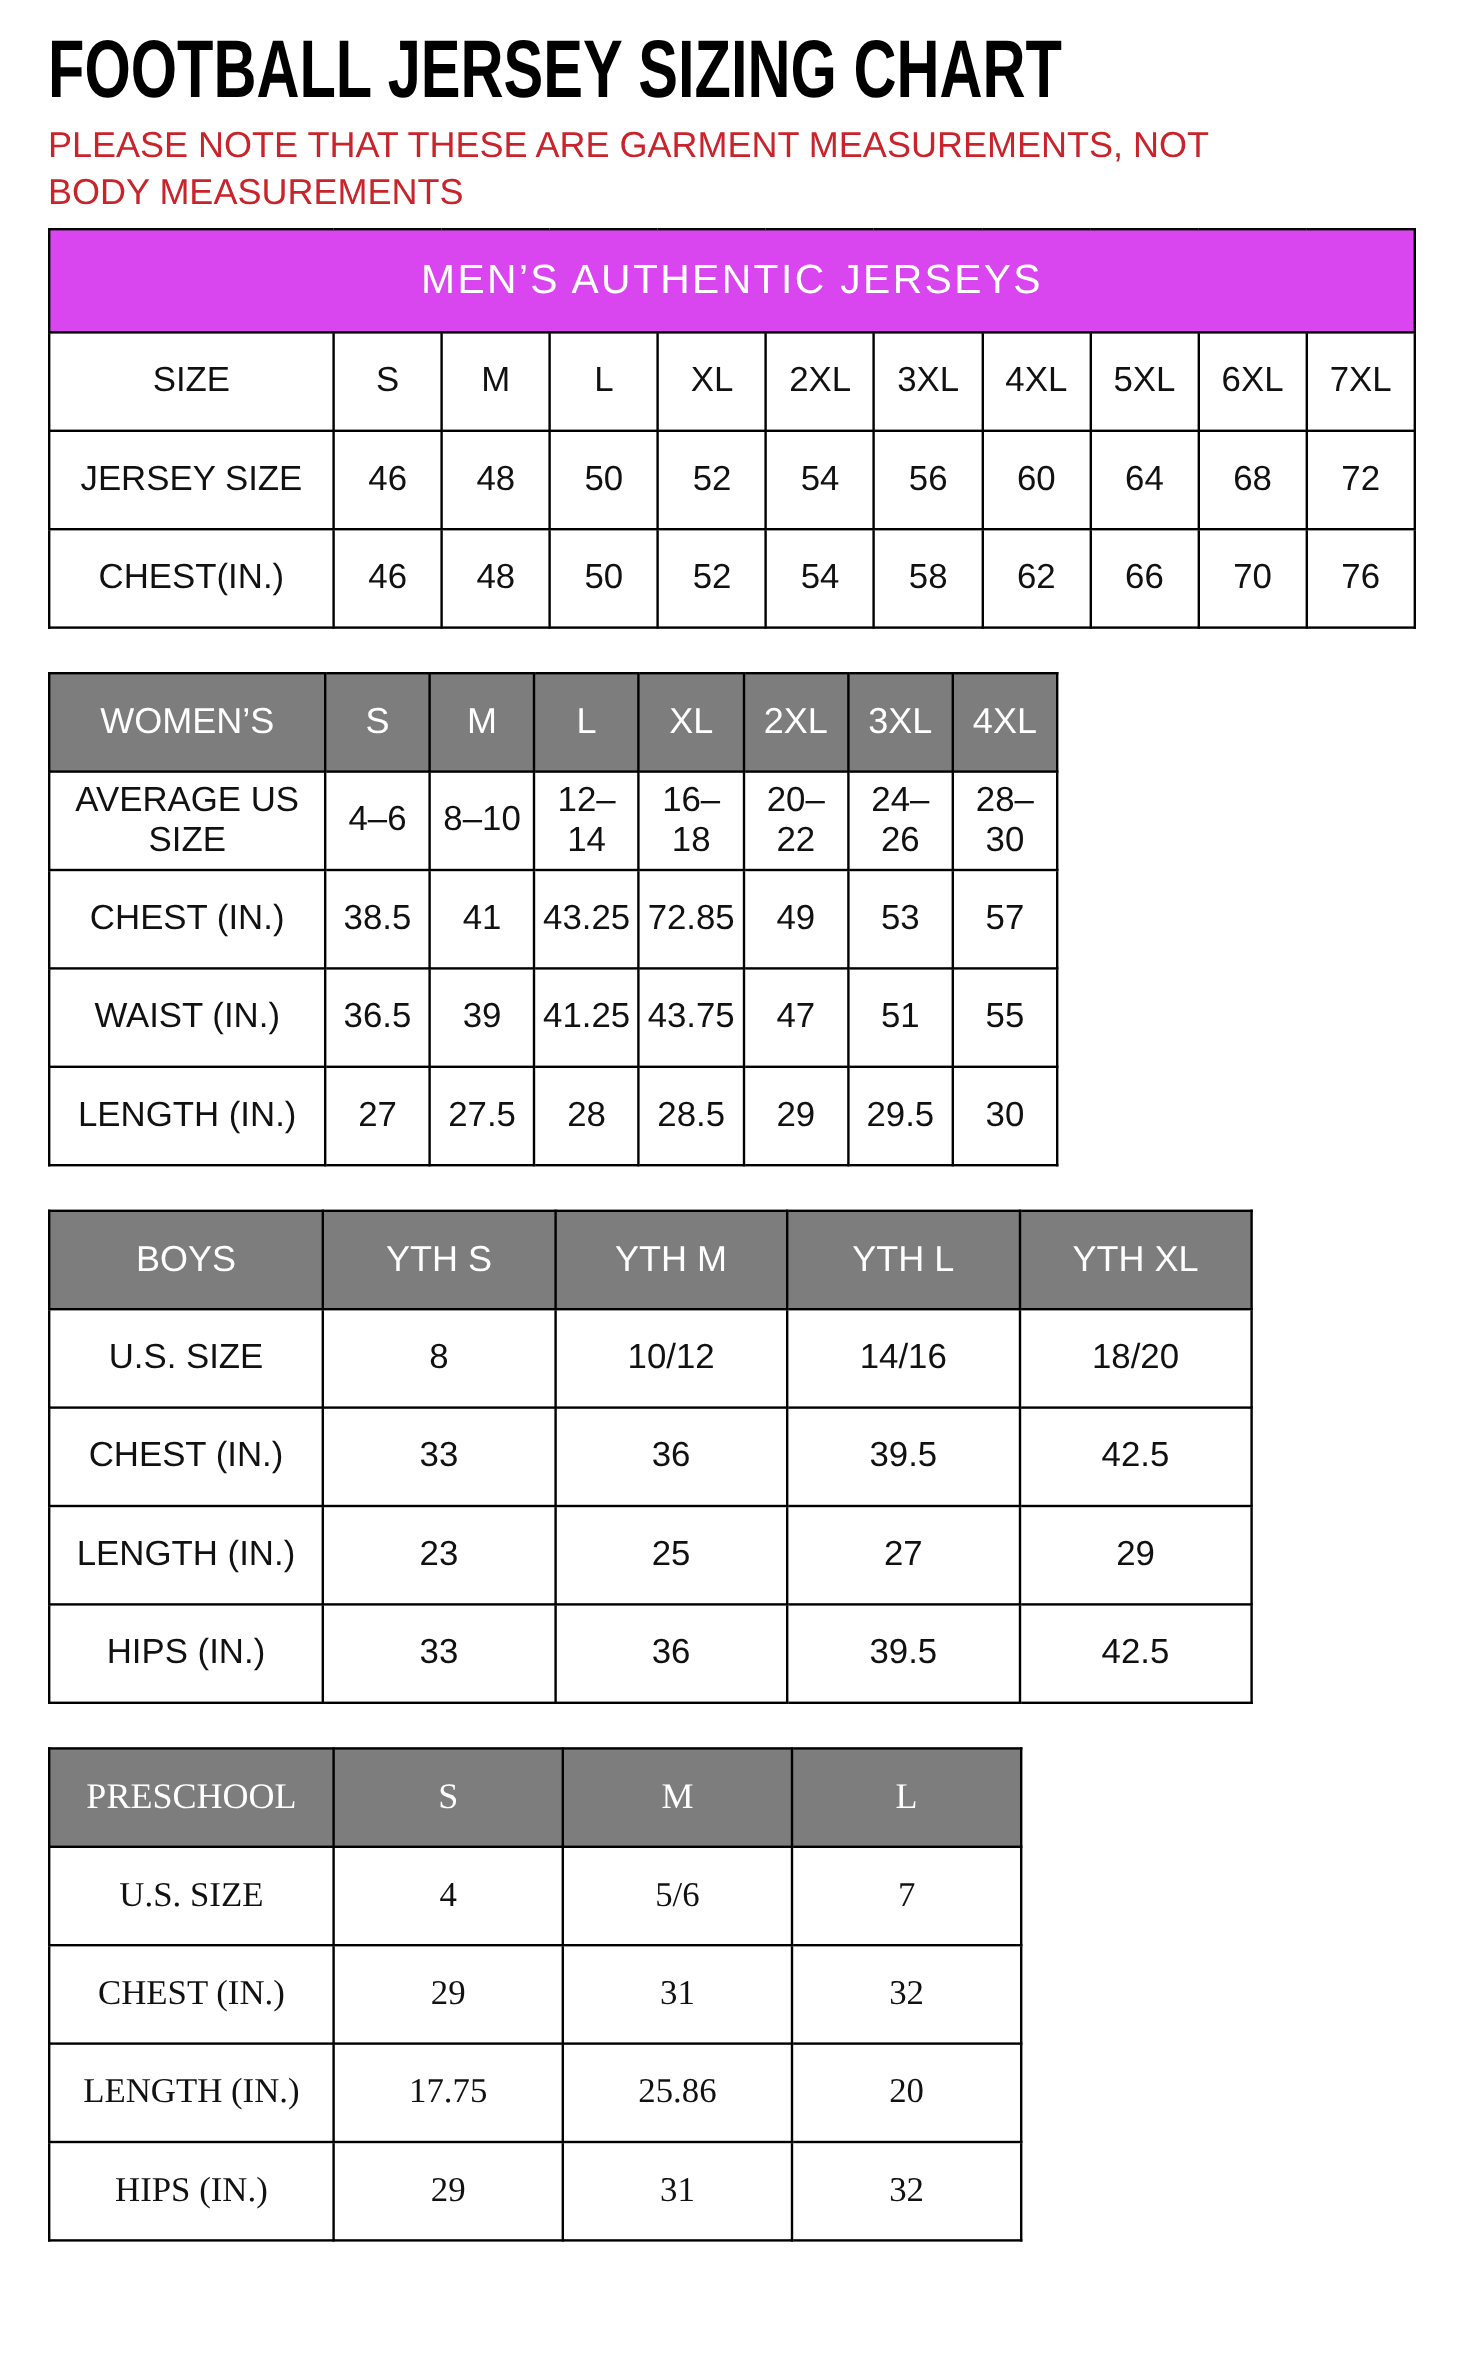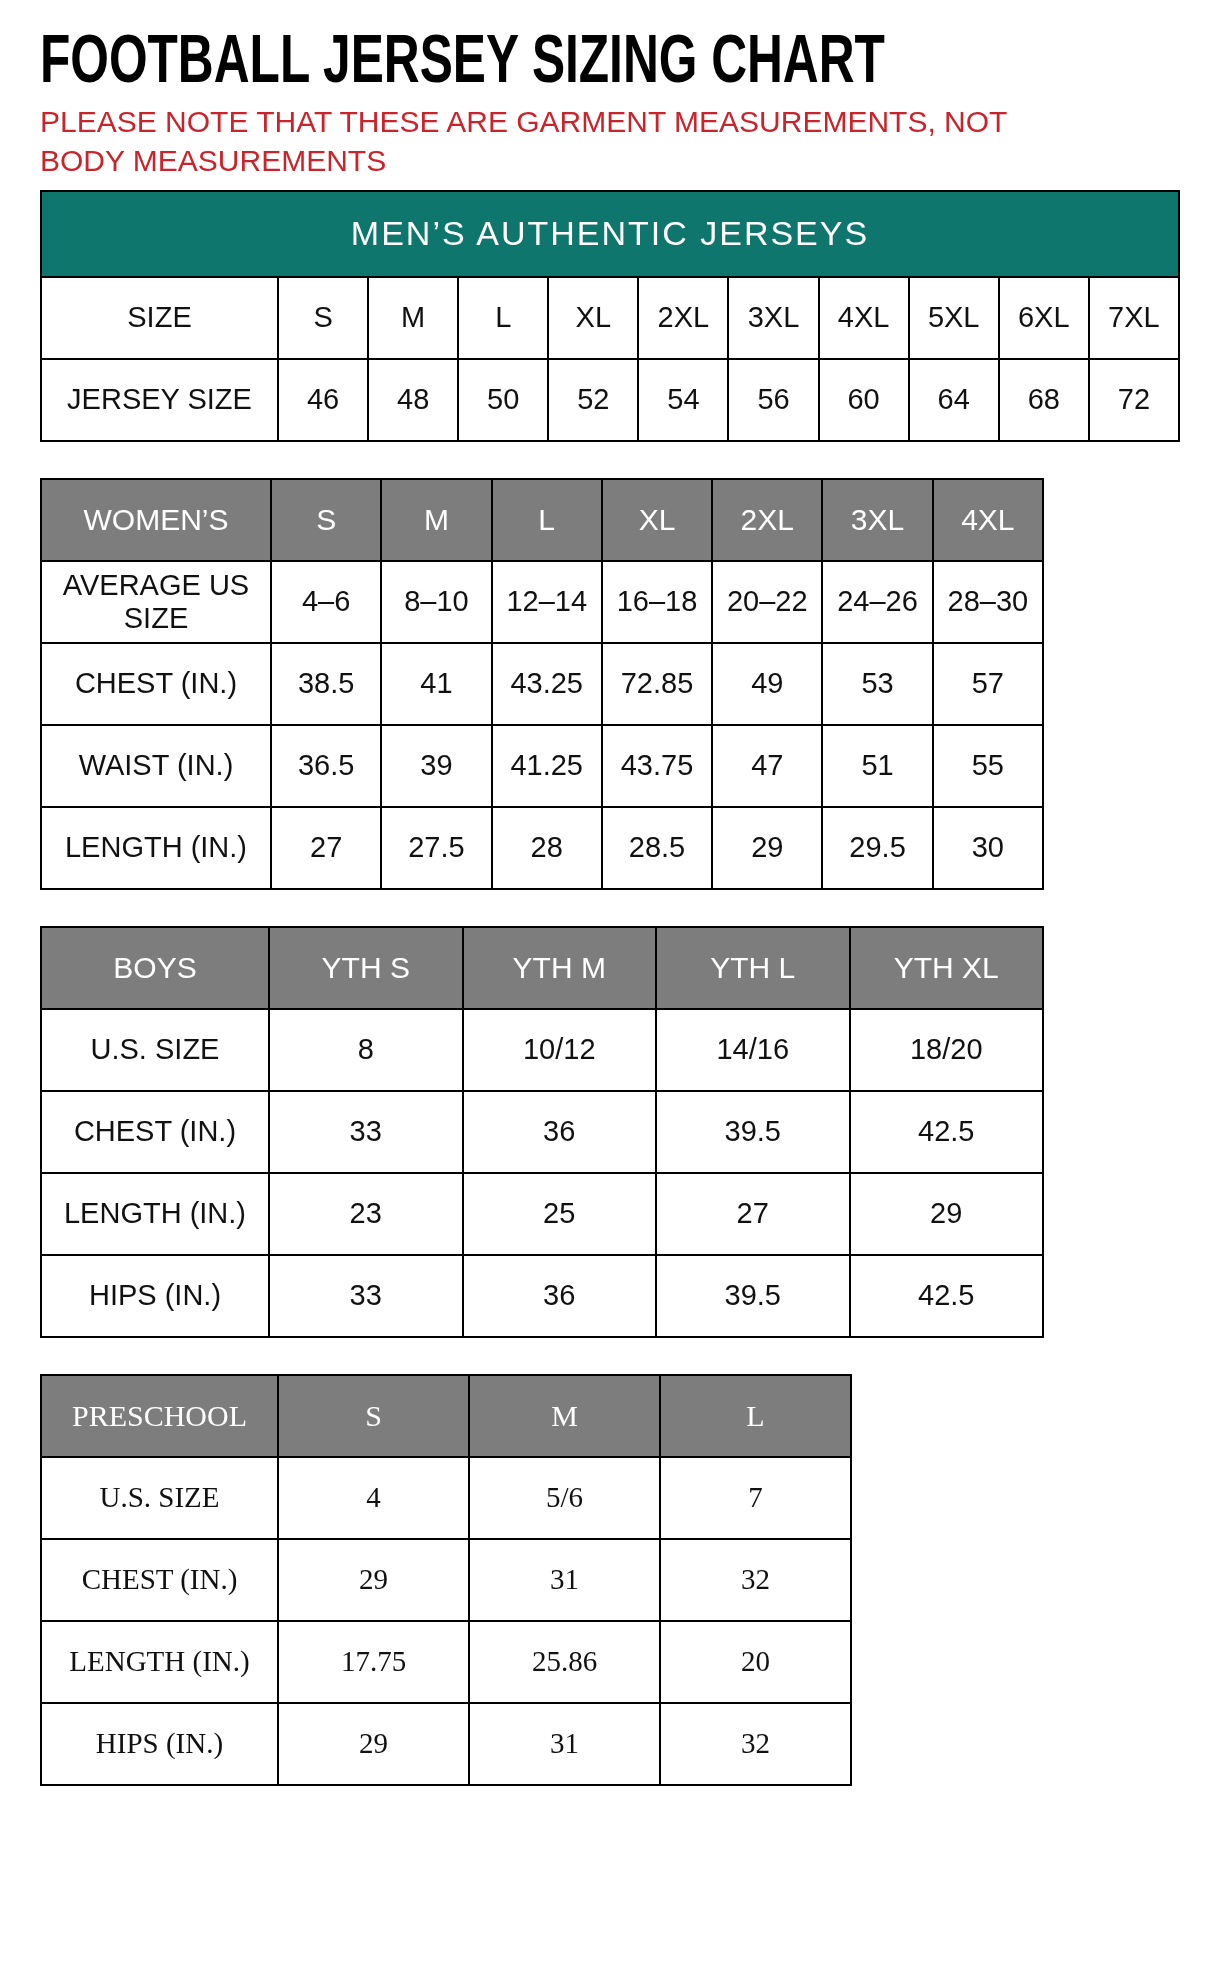--- a/index.html
+++ b/index.html
@@ -46,34 +46,34 @@
     vertical-align: middle;
     font-size: 29px;
     font-weight: normal;
     height: 76px;
     padding: 2px 6px;
     line-height: 1.15;
     background: #ffffff;
     color: #111111;
   }
   table.sizing-table th.banner {
-    background: #0f766e;
+    background: #d946ef;
     color: #ffffff;
     font-size: 34px;
     letter-spacing: 2px;
     height: 80px;
   }
   table.sizing-table th.gray {
     background: #7d7d7d;
     color: #ffffff;
     font-size: 30px;
   }
   .mens       { width: 1140px; }
   .mens col.lbl       { width: 237px; }
-  .womens     { width: 1004px; }
+  .womens     { width: 842px; }
   .womens col.lbl     { width: 230px; }
   .boys       { width: 1004px; padding-left: 38px; }
   .boys col.lbl       { width: 228px; }
   .preschool  { width: 812px; font-family: Liberation Serif, serif; }
   .preschool col.lbl  { width: 237px; }
 </style>
 </head>
 <body>
 
 <div class="page">
@@ -110,20 +110,33 @@
           <td>48</td>
           <td>50</td>
           <td>52</td>
           <td>54</td>
           <td>56</td>
           <td>60</td>
           <td>64</td>
           <td>68</td>
           <td>72</td>
         </tr>
+        <tr>
+          <th class="row-label">CHEST(IN.)</th>
+          <td>46</td>
+          <td>48</td>
+          <td>50</td>
+          <td>52</td>
+          <td>54</td>
+          <td>58</td>
+          <td>62</td>
+          <td>66</td>
+          <td>70</td>
+          <td>76</td>
+        </tr>
       </tbody>
     </table>
 
   <table class="sizing-table womens">
     <colgroup>
         <col class="lbl">
         <col span="7" class="val">
       </colgroup>
   <tbody>
         <tr>

